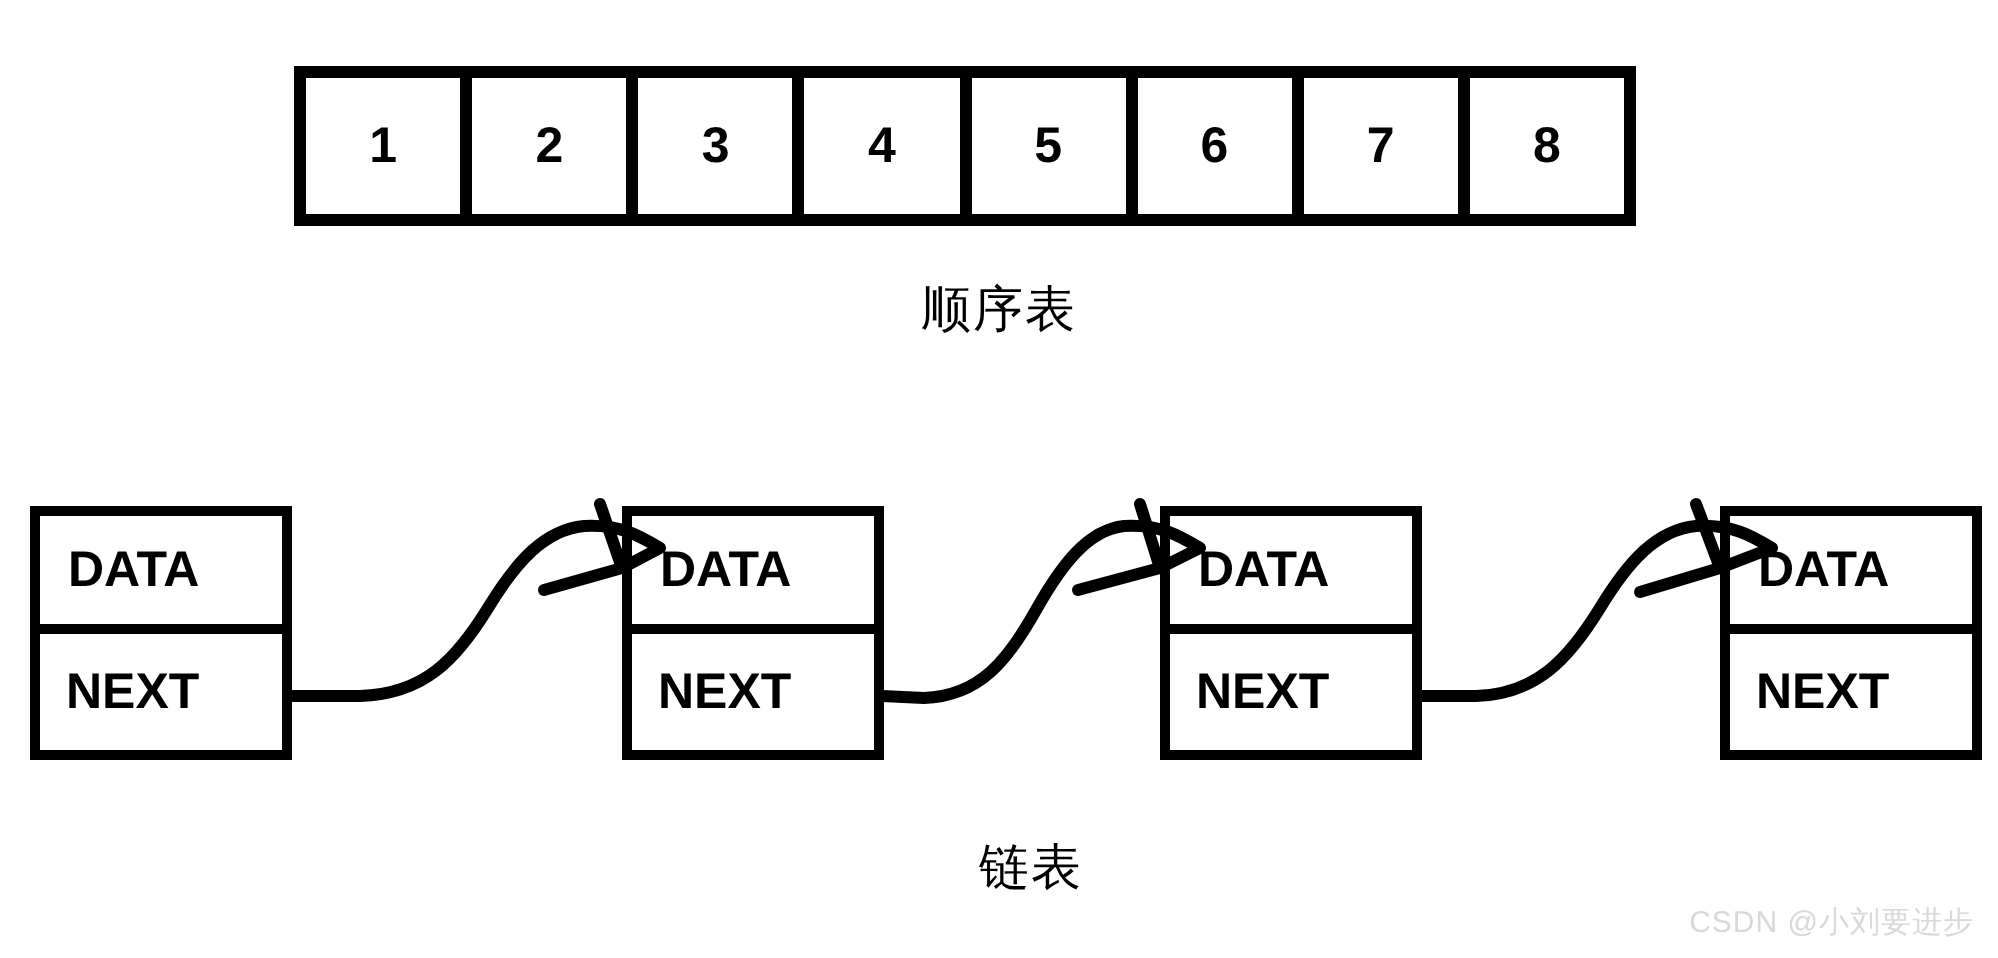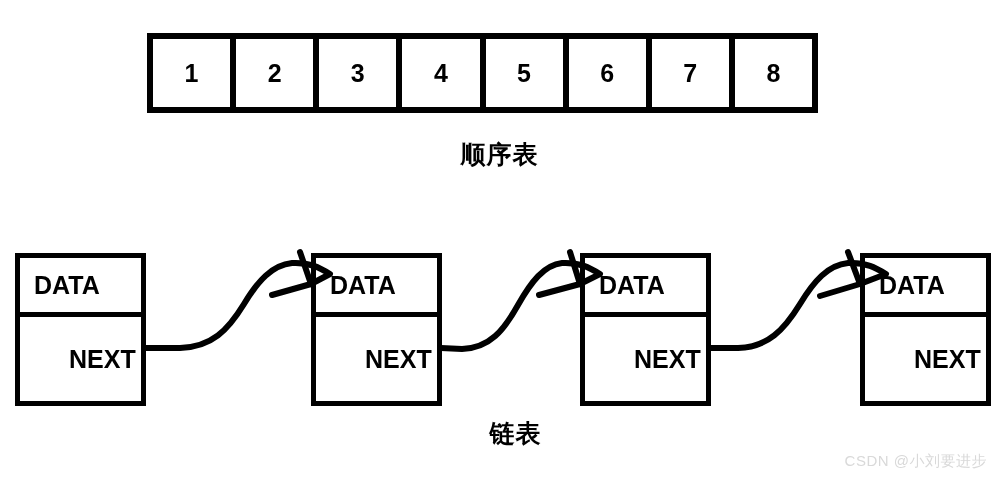--- a/index.html
+++ b/index.html
@@ -46,33 +46,33 @@
     border-right: none;
   }
 
   
   .caption {
     position: absolute;
     width: 100%;
     left: 0;
     text-align: center;
     font-size: 25px;
-    font-weight: bold;
+    font-weight: normal;
     color: #000000;
     letter-spacing: 1px;
   }
   #caption-array { top: 138px; }
   #caption-list  { top: 417px; padding-left: 16px; }
 
   
   .node {
     position: absolute;
     top: 253px;
     width: 131px;
-    height: 153px;
+    height: 127px;
     border: 5px solid #000000;
     box-sizing: border-box;
     background: #ffffff;
     display: flex;
     flex-direction: column;
   }
   .node-data {
     height: 59px;
     border-bottom: 5px solid #000000;
     box-sizing: border-box;
@@ -84,21 +84,20 @@
     color: #000000;
   }
   .node-next {
     flex: 1;
     display: flex;
     align-items: center;
     padding-left: 13px;
     font-size: 25px;
     font-weight: bold;
     color: #000000;
-    margin-left: 36px;
   }
   #node-1 { left: 15px; }
   #node-2 { left: 311px; }
   #node-3 { left: 580px; }
   #node-4 { left: 860px; }
 
   
   #arrows {
     position: absolute;
     left: 0;

